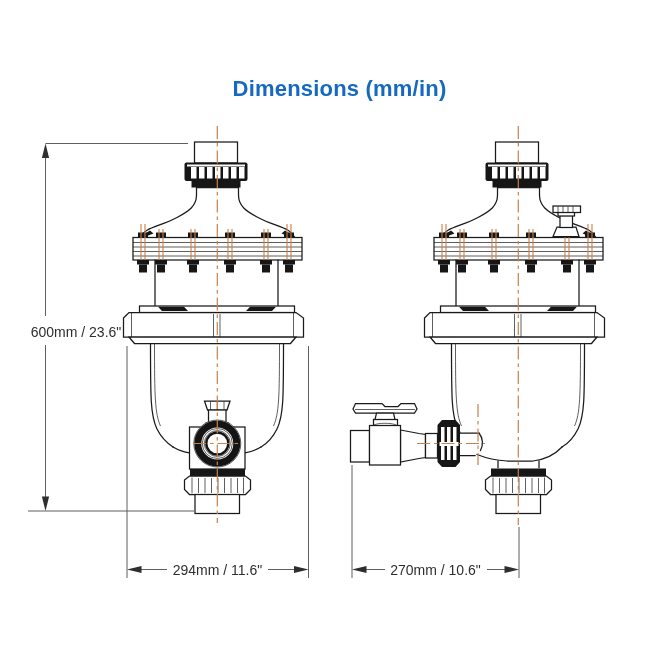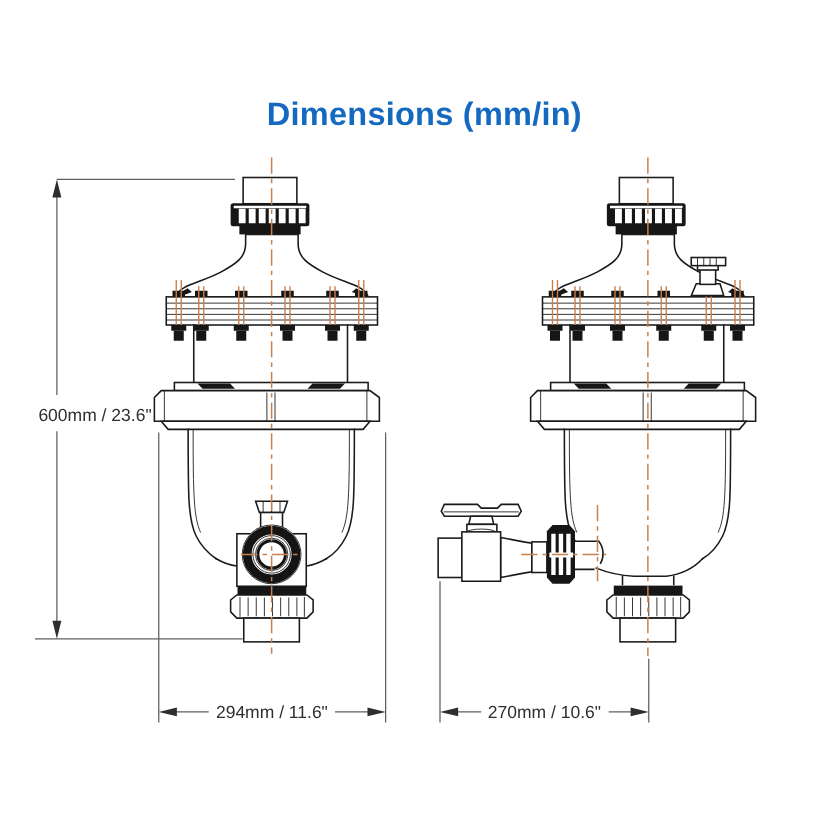--- a/index.html
+++ b/index.html
@@ -8,21 +8,21 @@
     --ink:#1a1a1a;
     --dim:#5f5f5f;
   }
   html,body{margin:0;padding:0;background:#fff;}
   .page{
     position:relative;width:665px;height:661px;background:#ffffff;
     font-family:"Liberation Sans", sans-serif;overflow:hidden;
   }
   .title{
     position:absolute;left:14px;right:0;top:76px;
-    text-align:center;font-size:26px;font-weight:bold;letter-spacing:.2px;
+    text-align:center;font-size:22px;font-weight:bold;letter-spacing:.2px;
     color:var(--blue);
   }
   svg{position:absolute;left:0;top:0;}
   .ln{stroke:var(--ink);stroke-width:1.25;fill:none;stroke-linecap:square;}
   .lnthin{stroke:var(--ink);stroke-width:.7;fill:none;}
   .fillw{fill:#ffffff;}
   .dark{fill:#161616;stroke:none;}
   .cl{stroke:var(--orange);stroke-width:1.2;fill:none;stroke-dasharray:13 4 3.5 4;}
   .bolt{stroke:var(--orange);stroke-width:1.1;fill:none;}
   .dim{stroke:var(--dim);stroke-width:1;fill:none;}

